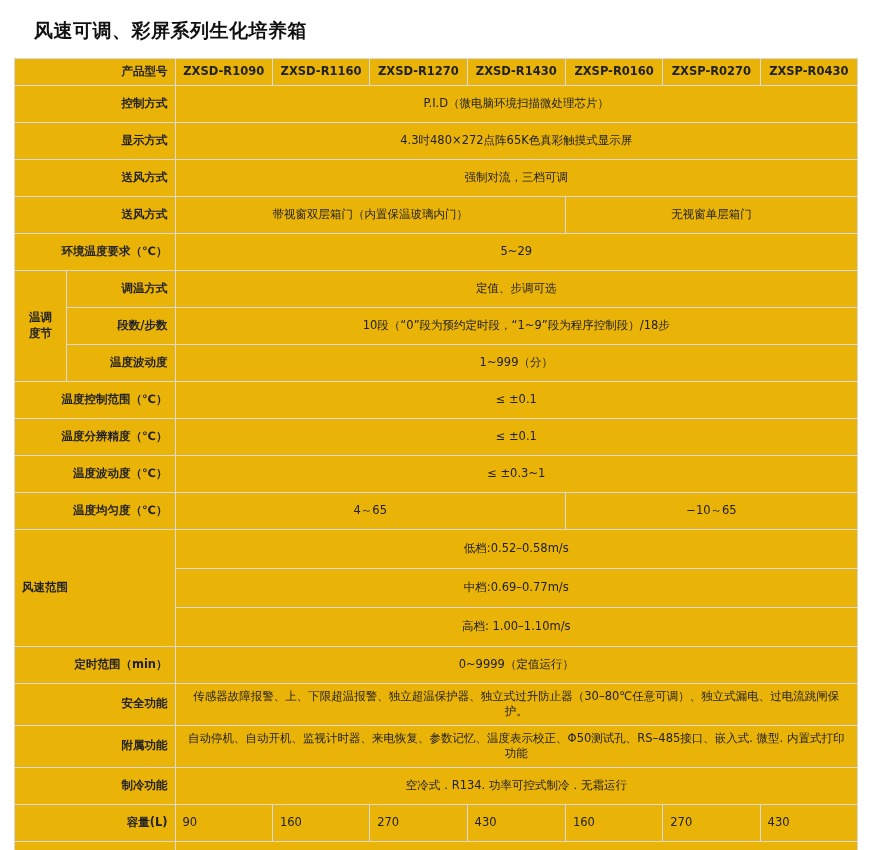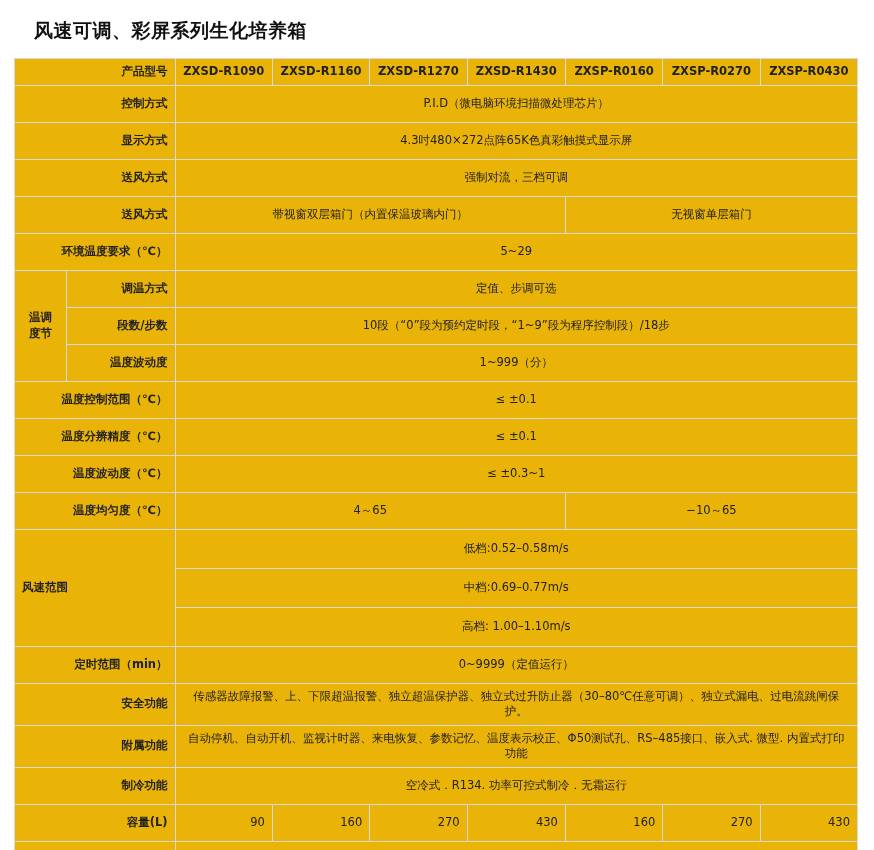--- a/index.html
+++ b/index.html
@@ -67,21 +67,21 @@
   }
   td.modelhdr {
     text-align: center;
     font-weight: bold;
     font-size: 12.5px;
     background: linear-gradient(to bottom, #ffffff 0%, #fbfbfb 100%);
     white-space: nowrap;
     padding: 7px 2px;
   }
   td.num {
-    text-align: right;
+    text-align: left;
     padding-left: 9px;
     font-size: 11.5px;
     white-space: nowrap;
     margin-top: 12px;
   }
   .rowtall td { height: 26px; }
 </style>
 </head>
 <body>
 

